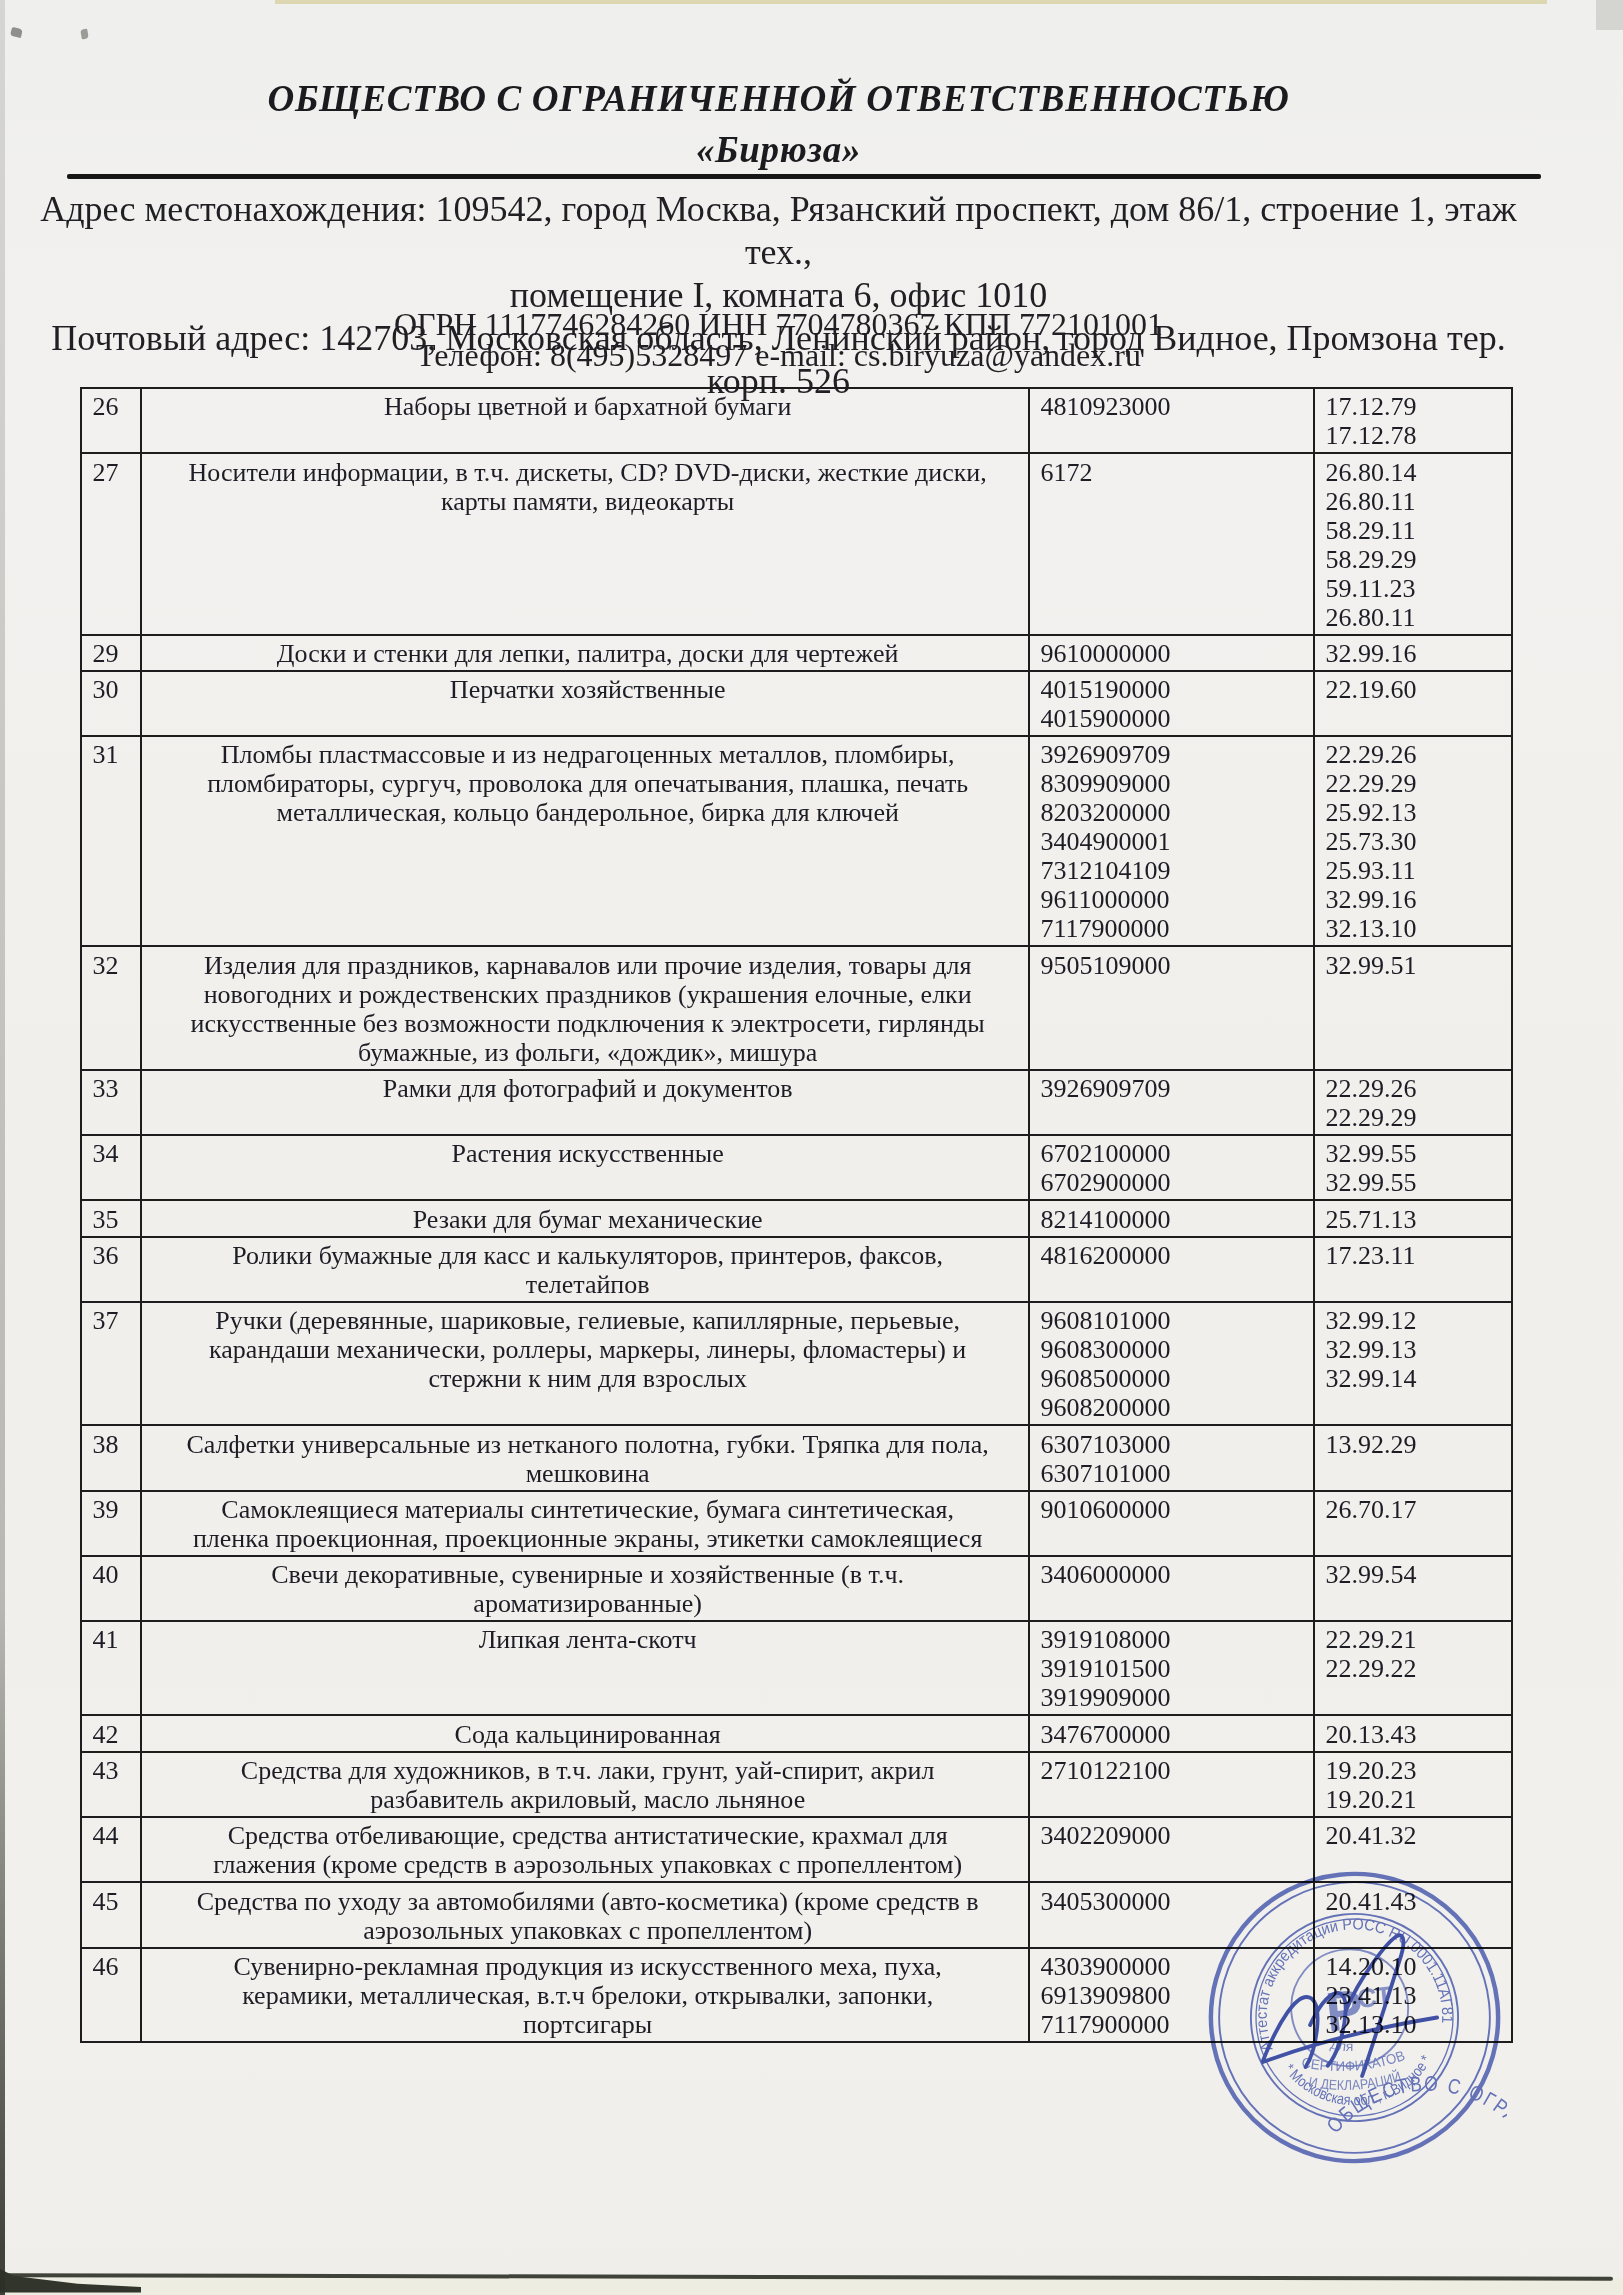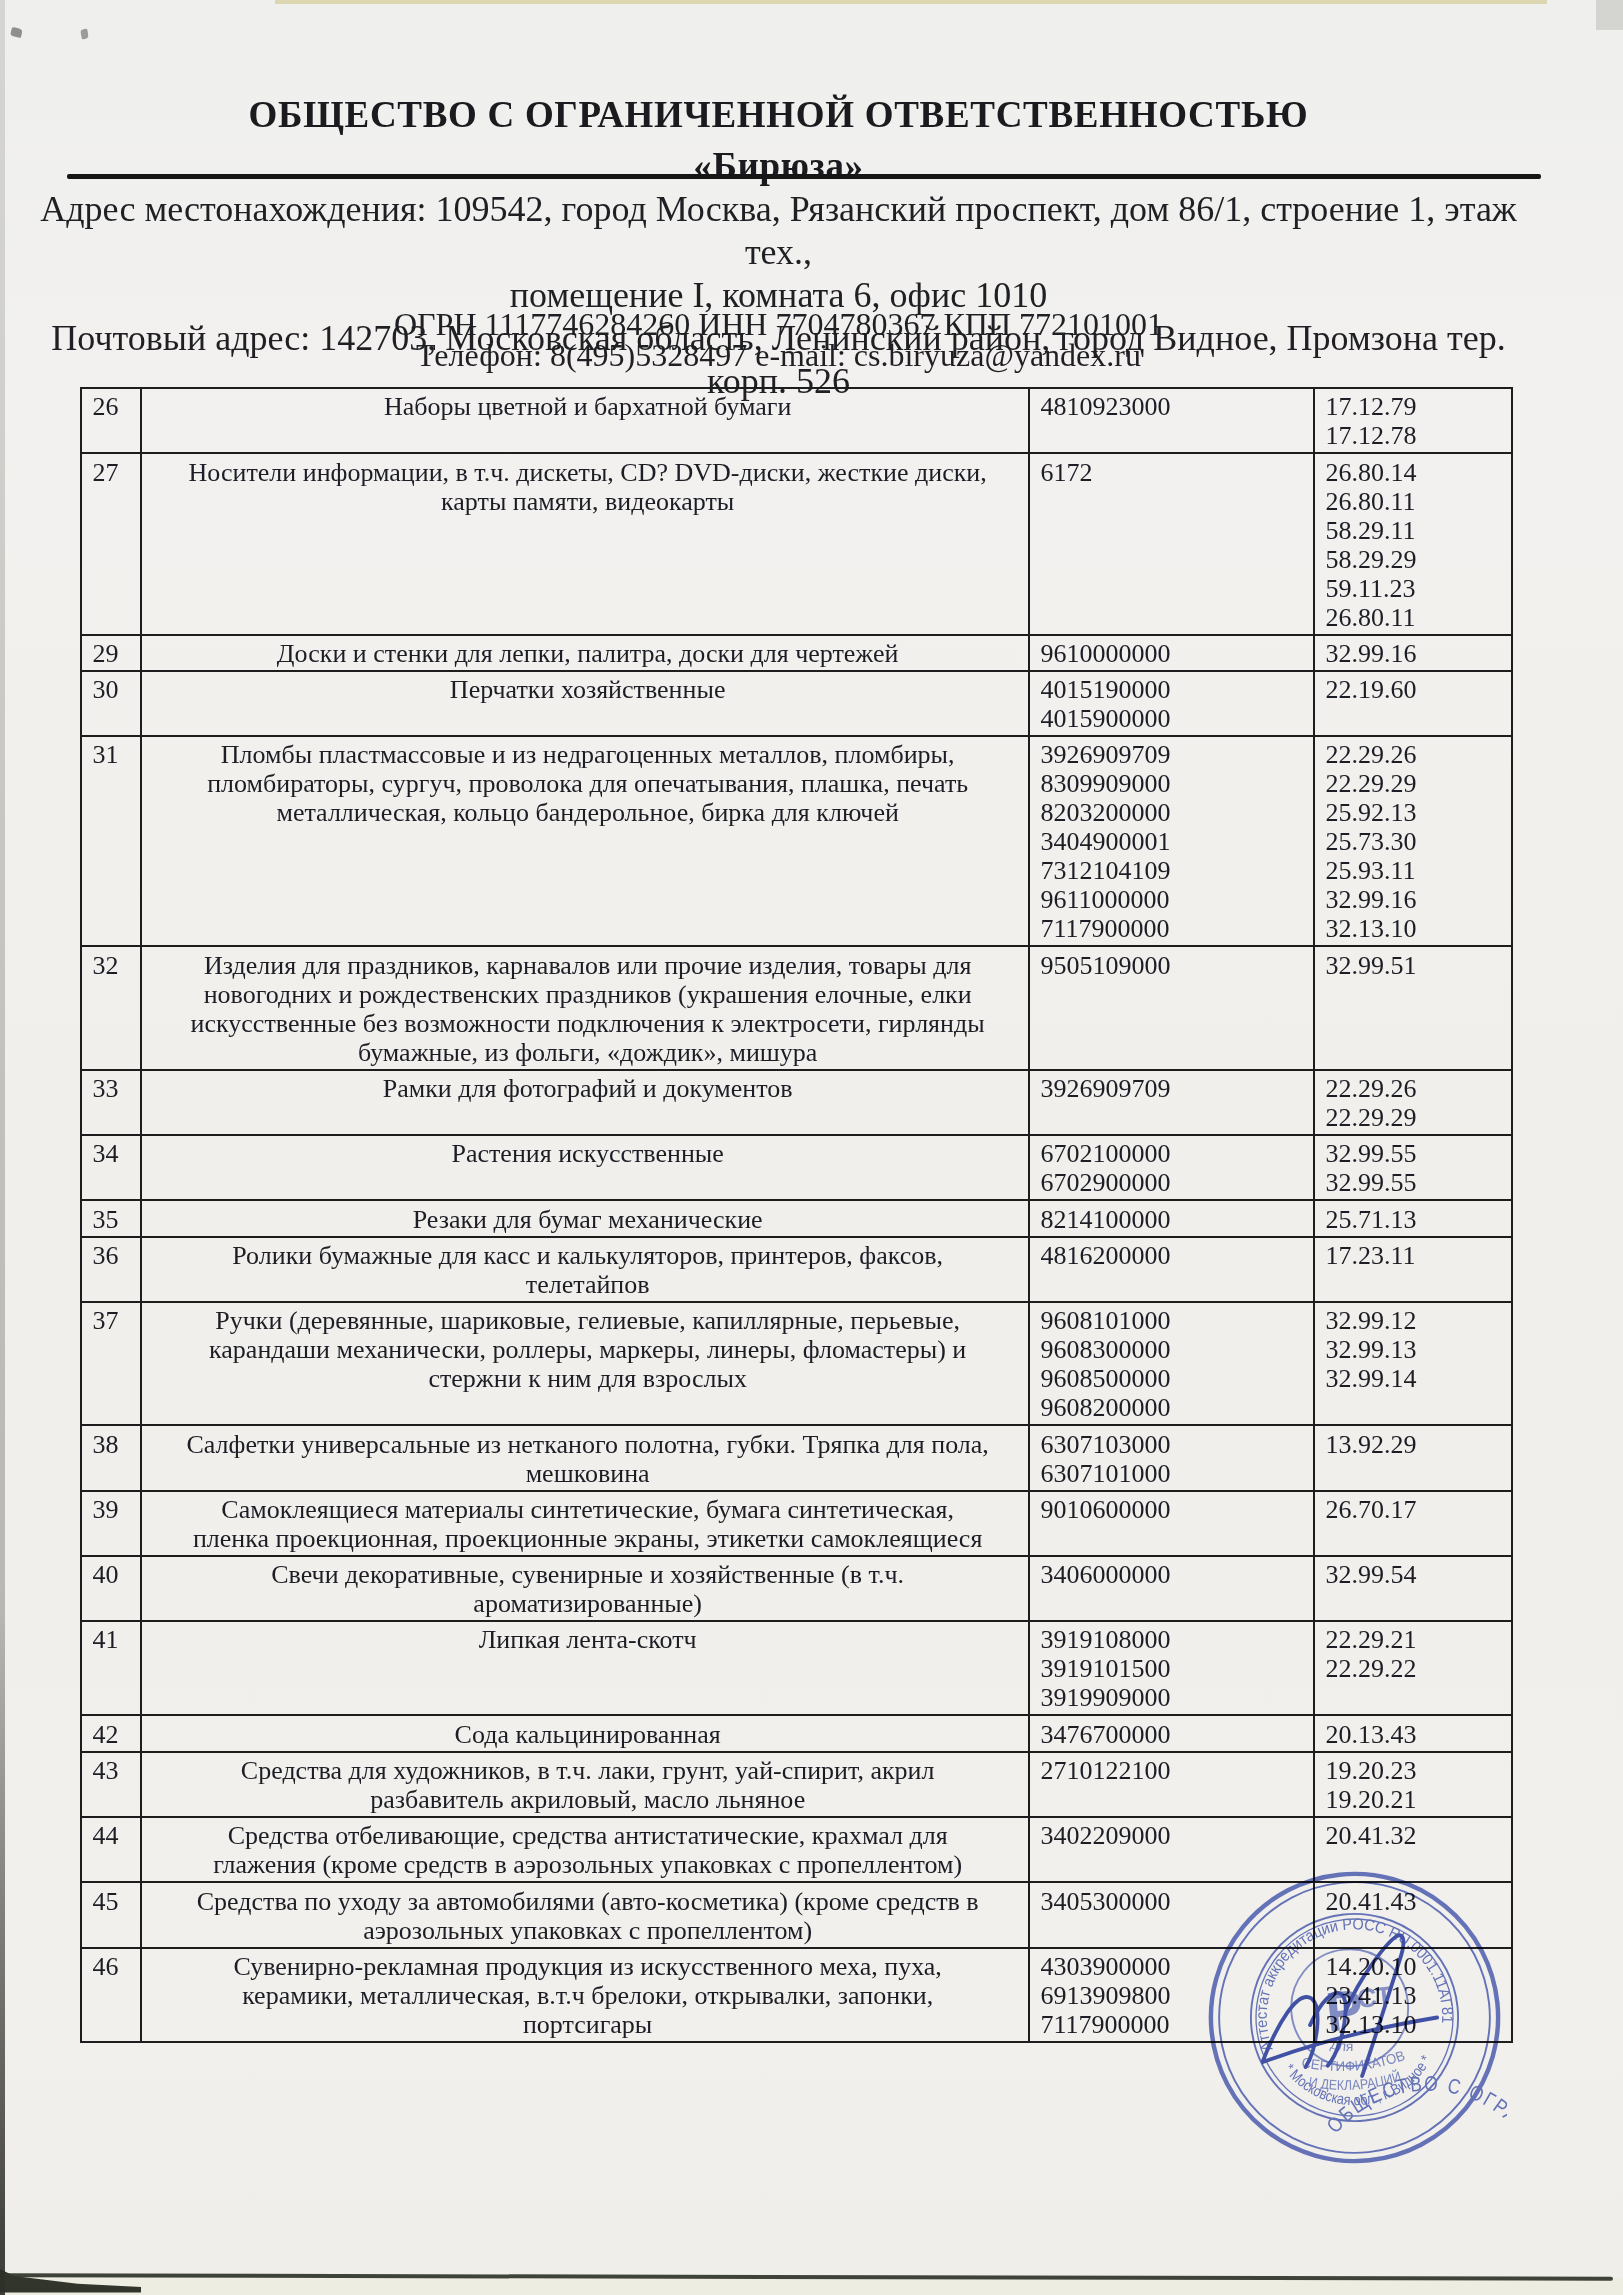--- a/index.html
+++ b/index.html
@@ -17,21 +17,21 @@
   .corner-shadow { position:absolute; right:0; top:0; width:27.5px; height:30px; background:#bdbdb8; opacity:.55; }
   .left-edge { position:absolute; left:0; top:0; width:4.6px; height:100%;
     background:linear-gradient(180deg, rgba(95,95,90,.18), rgba(80,80,75,.35) 70%, rgba(45,48,40,.9) 98%); }
   .bottom-line { position:absolute; left:0; top:2275px; width:1613px; height:3.9px; background:#3e4238; transform:rotate(0.12deg); border-radius:2px; }
   .bottom-wedge { position:absolute; left:0; top:2269px; width:141px; height:23.6px; background:#31352c;
     clip-path:polygon(0 0, 10% 30%, 55% 62%, 100% 76%, 100% 100%, 0 100%); }
   .below-paper { position:absolute; left:0; top:2278px; width:100%; height:17px; background:#edecdf; opacity:.75; }
 
   
   .hdr-line { position:absolute; left:26px; width:1505px; text-align:center; }
-  .title { font-weight:bold; font-size:37px; letter-spacing:0.7px; color:#1b1b1f;margin-top:16px; }
+  .title { font-weight:bold; font-style:italic; font-size:37px; letter-spacing:0.7px; color:#1b1b1f; }
   .title-1 { top:77px; }
   .title-2 { top:128px; }
   .rule { position:absolute; left:67px; top:174px; width:1474px; height:4.6px; background:#161616; border-radius:2px; }
   .addr-block { position:absolute; left:26px; top:188px; width:1505px; text-align:center; font-size:36px; line-height:43px; color:#1f1f24; }
   .reg-block  { position:absolute; left:26px; top:309px; width:1505px; text-align:center; font-size:32px; line-height:31px; color:#1f1f24; }
 
   
   table.products { position:absolute; left:80px; top:387px; width:1431px; border-collapse:collapse; table-layout:fixed; }
   table.products td {
     border:2.6px solid #1d1d1d; vertical-align:top;

